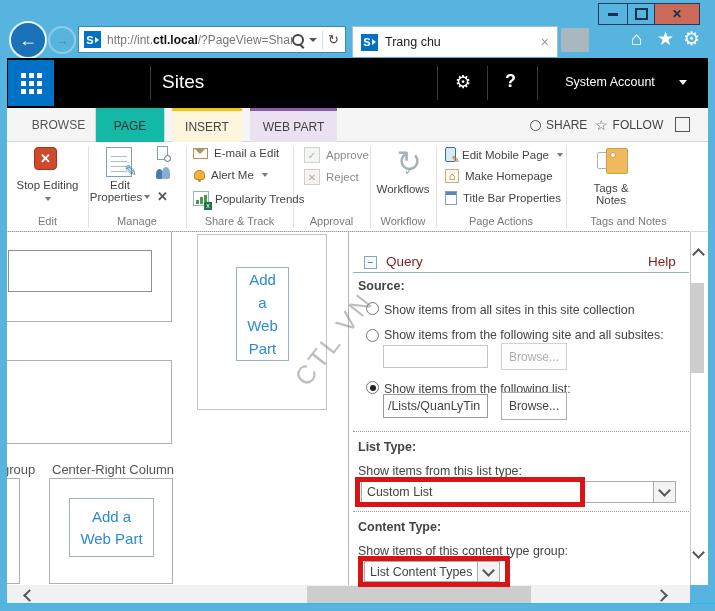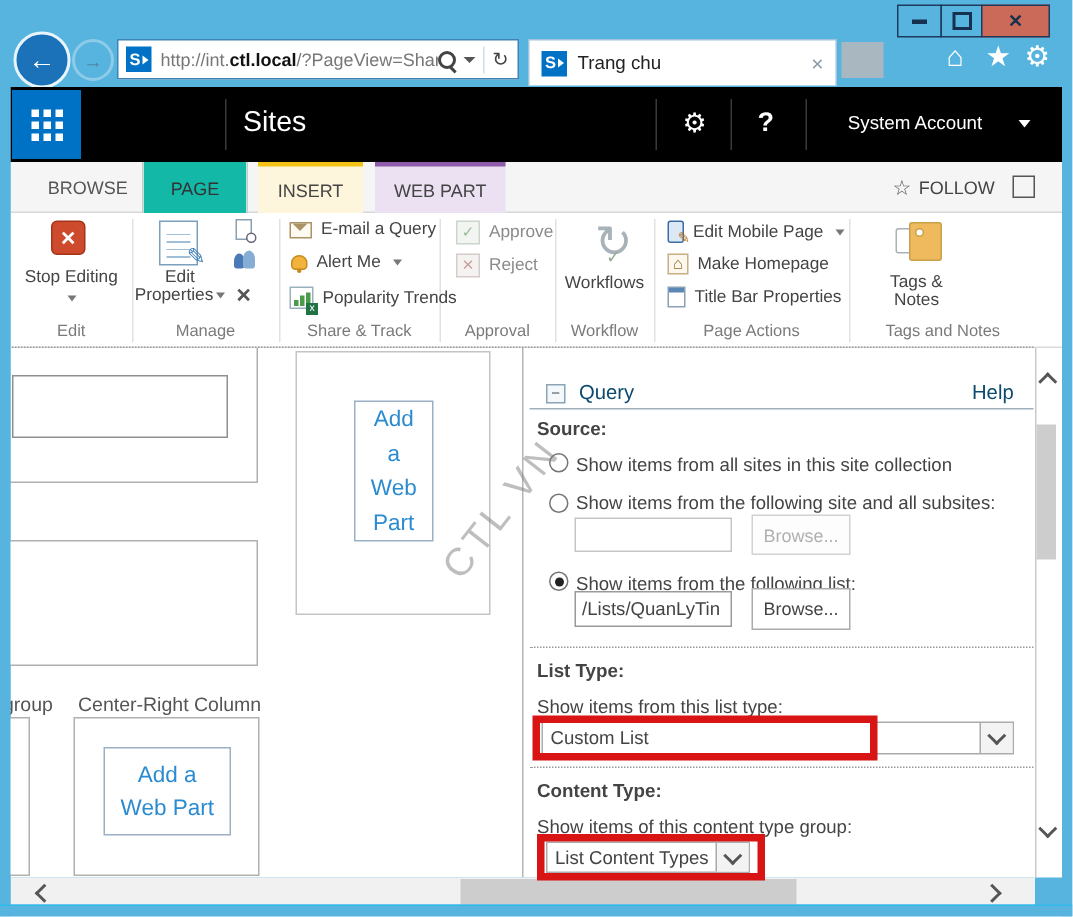--- a/index.html
+++ b/index.html
@@ -102,21 +102,21 @@
   .content{position:absolute;left:7px;top:232px;width:701px;height:353px;background:#fff;}
   .dotline{position:absolute;border-top:1px dotted #9a9a9a;height:0;}
   .vline{position:absolute;width:1px;background:#b5b5b5;}
   .hline{position:absolute;height:1px;background:#b5b5b5;}
   .zonebox{position:absolute;border:1px solid #b0b0b0;box-sizing:border-box;background:#fff;}
   .addbox{position:absolute;border:1px solid #9ab0c6;box-sizing:border-box;display:flex;align-items:center;justify-content:center;text-align:center;color:#2b8bd0;font-size:15px;line-height:23px;white-space:pre-line;}
   .zonelabel{position:absolute;font-size:13px;color:#555;white-space:nowrap;}
   .watermark{position:absolute;left:268px;top:300px;width:170px;color:rgba(125,125,125,.5);font-size:26px;letter-spacing:3px;transform:rotate(-52deg);transform-origin:center;pointer-events:none;z-index:5;}
 
   
-  .tp-link{position:absolute;color:#0c4a6e;font-size:13.5px;}
+  .tp-link{position:absolute;color:#7f1d1d;font-size:13.5px;}
   .collapse{position:absolute;left:364px;top:256px;width:13px;height:13px;border:1px solid #8aa4b8;background:#f4f8fa;color:#456;font-size:10px;line-height:11px;text-align:center;box-sizing:border-box;}
   .tp-bold{position:absolute;font-size:12.5px;font-weight:bold;color:#444;}
   .tp-text{position:absolute;font-size:12.4px;color:#444;white-space:nowrap;}
   .radio{position:absolute;width:13px;height:13px;border:1px solid #767676;border-radius:50%;background:#fff;box-sizing:border-box;}
   .radio .dot{position:absolute;left:2.5px;top:2.5px;width:6px;height:6px;border-radius:50%;background:#222;}
   .tp-input{position:absolute;border:1px solid #ababab;background:#fff;font-size:12.4px;color:#444;padding:0 4px;box-sizing:border-box;font-family:"Liberation Sans",sans-serif;}
   .btn{position:absolute;border:1px solid #ababab;background:#fff;color:#444;font-size:12px;display:flex;align-items:center;justify-content:center;box-sizing:border-box;}
   .btn.disabled{border-color:#d2d2d2;color:#b0b0b0;background:#fdfdfd;}
   .select{position:absolute;border:1px solid #ababab;background:#fff;box-sizing:border-box;display:flex;align-items:center;}
   .select .val{flex:1;font-size:12.4px;color:#444;padding:0 5px;white-space:nowrap;overflow:hidden;}
@@ -211,20 +211,24 @@
     <div class="rtab active" style="left:88px;width:70px;">
         <span>PAGE</span>
       </div>
     <div class="rtab insert" style="left:165px;width:70px;">
         <span>INSERT</span>
       </div>
     <div class="rtab webpart" style="left:243px;width:87px;">
         <span>WEB PART</span>
       </div>
 
+    <div class="tabrow-right" style="left:523px;">
+      <span class="share-ico"></span>
+      <span>SHARE</span>
+    </div>
     <div class="tabrow-right" style="left:588px;">
       <span style="font-size:14px;color:#555;">☆</span>
       <span>FOLLOW</span>
     </div>
     <div class="focus-ico"></div>
   </div>
 
   <div class="ribbon">
     <span class="gdiv" style="left:81px;"></span>
     <span class="gdiv" style="left:179px;"></span>
@@ -257,21 +261,21 @@
           <i class="p2"></i>
         </span>
       </div>
     <div class="mini" style="left:148px;top:47px;font-size:13px;color:#555;font-weight:bold;">
         <span>✕</span>
       </div>
     <div class="gcap" style="left:81px;width:98px;">Manage</div>
 
     <div class="rrow" style="left:186px;top:5px;">
       <span class="env"></span>
-      <span class="rtext">E-mail a Query</span>
+      <span class="rtext">E-mail a Edit</span>
     </div>
     <div class="rrow" style="left:187px;top:27px;">
       <span class="bell"></span>
       <span class="rtext">Alert Me</span>
       <span class="carett"></span>
     </div>
     <div class="rrow" style="left:186px;top:49px;">
       <span class="chartico">
           <i class="b1"></i>
           <i class="b2"></i>

